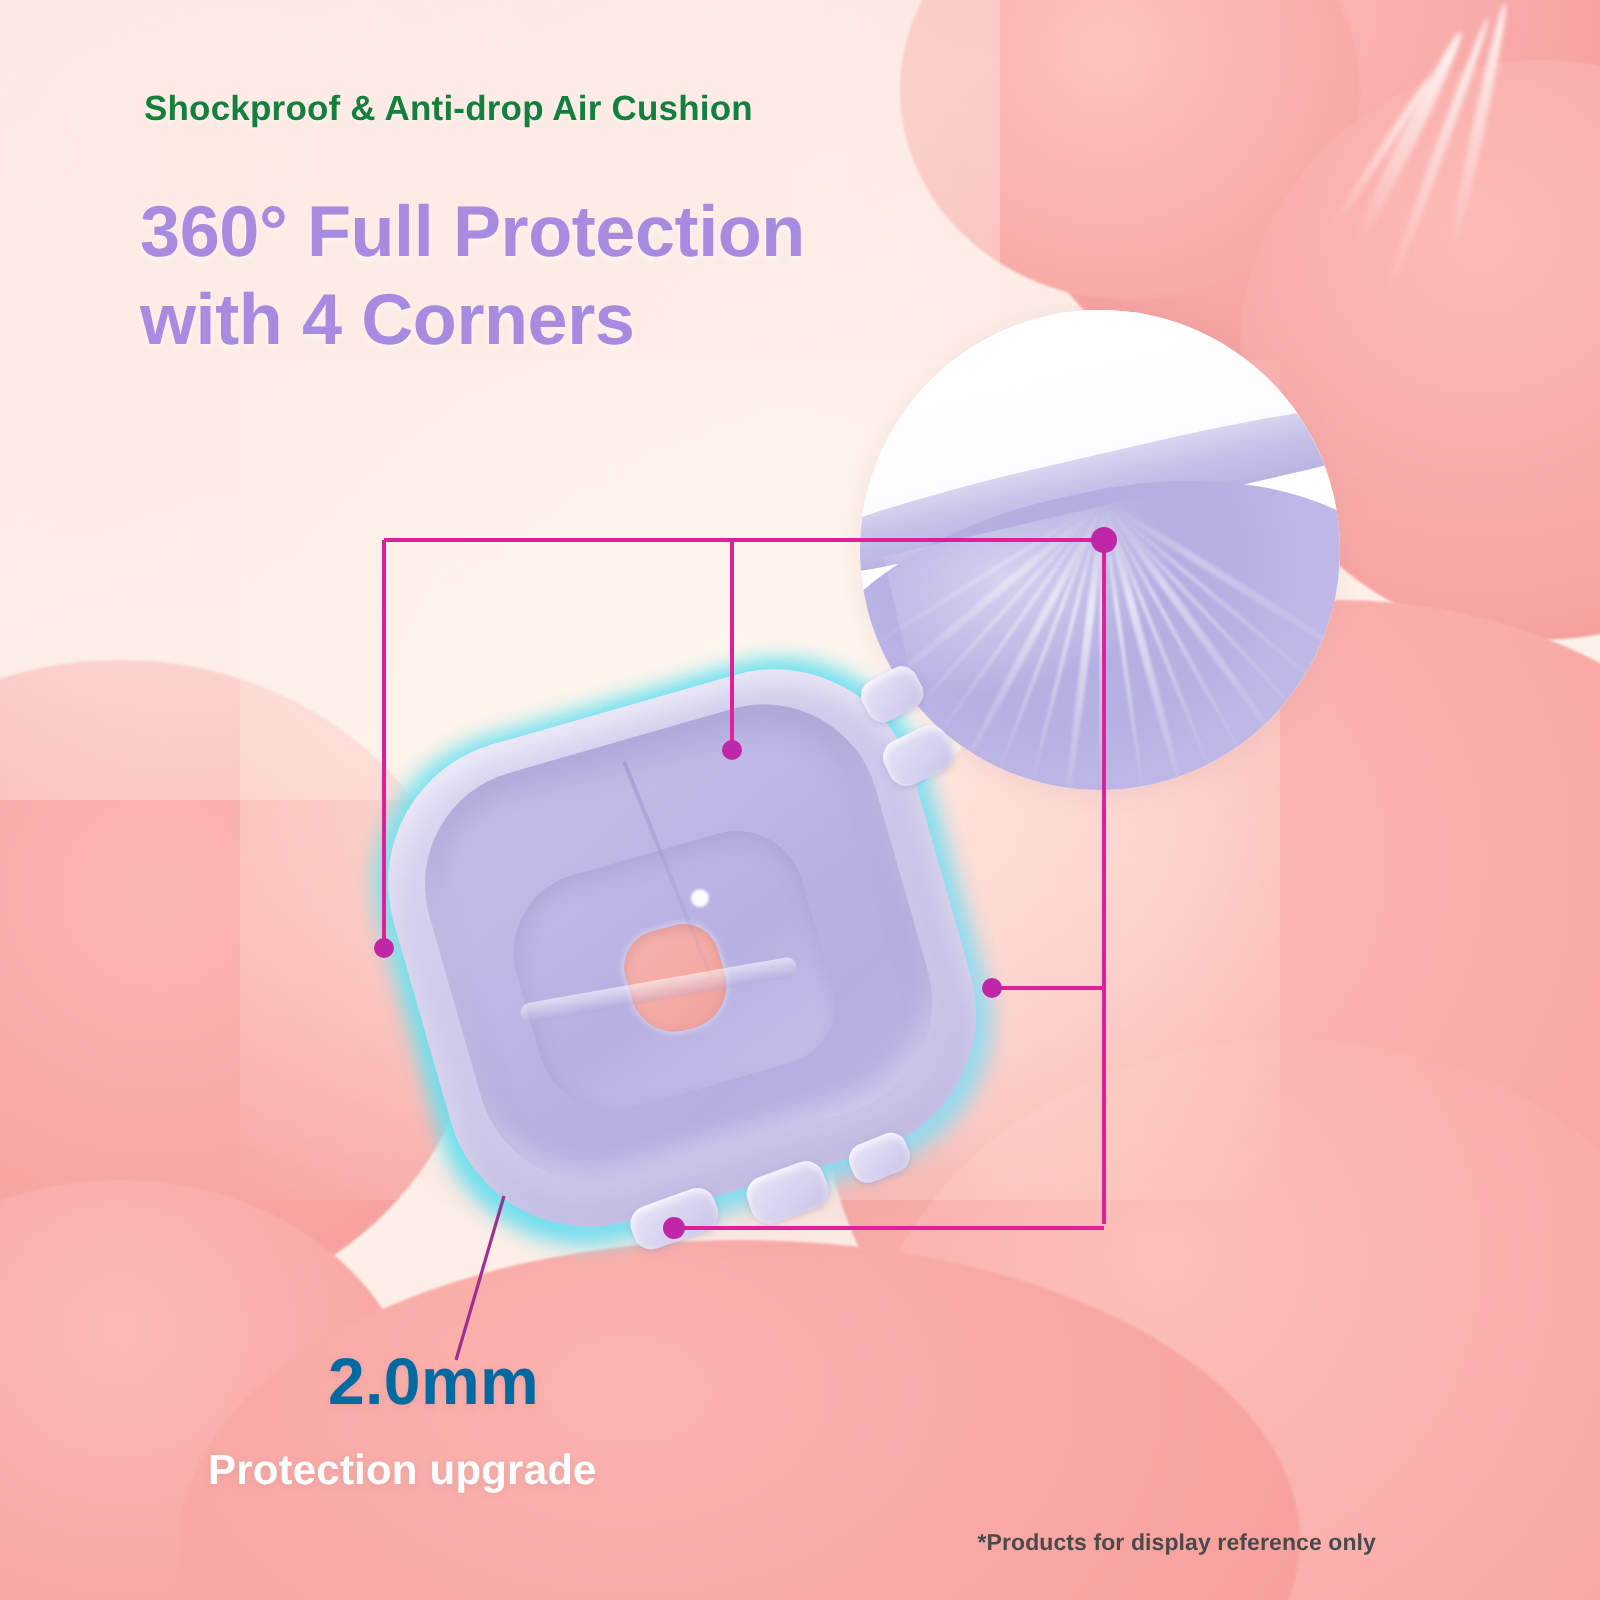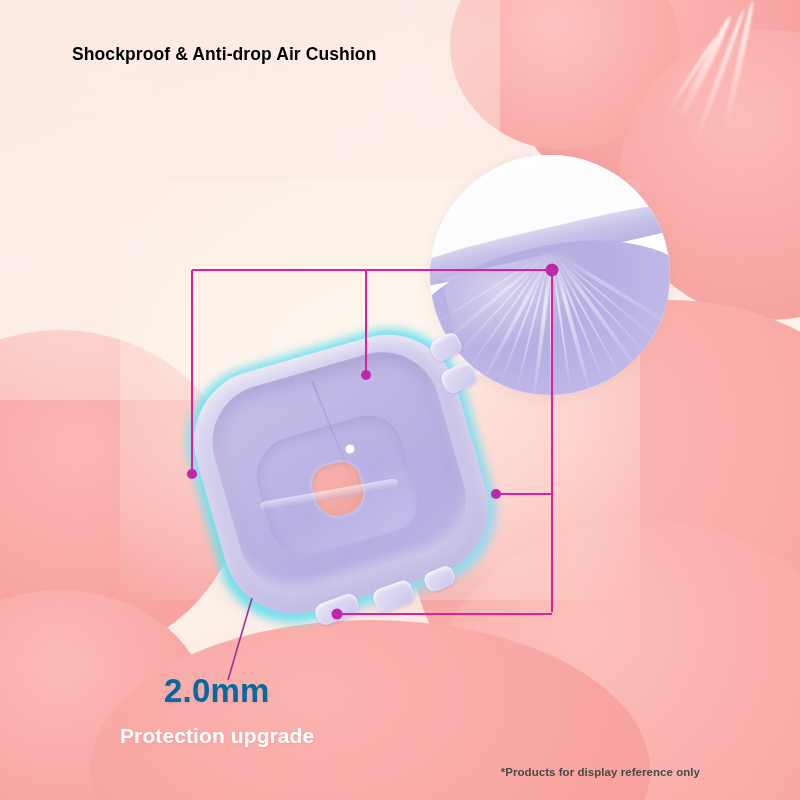--- a/index.html
+++ b/index.html
@@ -91,21 +91,21 @@
     border-radius: 50%;
     filter: blur(1.2px);
   }
 
   
   .subtitle {
     position: absolute;
     left: 72px; top: 44px;
     font-size: 17.5px;
     font-weight: bold;
-    color: #000000;
+    color: #15803d;
     letter-spacing: 0.1px;
     text-shadow: 0 1px 2px rgba(255,255,255,0.55);
     white-space: nowrap;
   }
   .headline {
     position: absolute;
     left: 70px; top: 94px;
     font-size: 36px;
     font-weight: bold;
     color: #a78be0;
@@ -288,25 +288,24 @@
     text-shadow: 0 1px 3px rgba(210,140,140,0.35);
   }
   .mm-sub {
     position: absolute;
     left: 104px; top: 724px;
     font-size: 21px;
     font-weight: bold;
     color: #ffffff;
     letter-spacing: 0.1px;
     text-shadow: 0 1px 3px rgba(210,140,140,0.35);
-    margin-left: 16px;
   }
   .disclaimer {
     position: absolute;
-    right: 100px; bottom: 22px;
+    right: 112px; bottom: 22px;
     font-size: 11.5px;
     font-weight: bold;
     color: #4a4a4a;
     letter-spacing: 0.05px;
   }
 </style>
 </head>
 <body>
 
 <div id="stage">
@@ -322,20 +321,24 @@
   <div class="blob blob-b1"></div>
   <div class="wash-tl"></div>
   <div class="wash-center"></div>
 
   <div class="streak" style="left:700px; top:10px; width:8px; height:120px; transform:rotate(26deg);"></div>
   <div class="streak" style="left:716px; top:4px; width:5px; height:150px; transform:rotate(20deg);"></div>
   <div class="streak" style="left:736px; top:0px; width:6px; height:130px; transform:rotate(12deg);"></div>
   <div class="streak" style="left:688px; top:30px; width:4px; height:95px; transform:rotate(33deg);"></div>
 
   <div class="subtitle">Shockproof &amp; Anti-drop Air Cushion</div>
+  <div class="headline">
+    <div>360° Full Protection</div>
+    <div>with 4 Corners</div>
+  </div>
 
   <div class="magnifier">
     <div class="mag-white"></div>
     <div class="mag-lip"></div>
     <div class="mag-body"></div>
     <div class="mag-rays" id="mag-rays">
         <div class="ray" style="transform: rotate(-58deg); opacity: 0.38; width: 3.5px;"></div>
         <div class="ray" style="transform: rotate(-50deg); opacity: 0.45; width: 2px;"></div>
         <div class="ray" style="transform: rotate(-43deg); opacity: 0.5; width: 2px;"></div>
         <div class="ray" style="transform: rotate(-36deg); opacity: 0.56; width: 3.5px;"></div>

